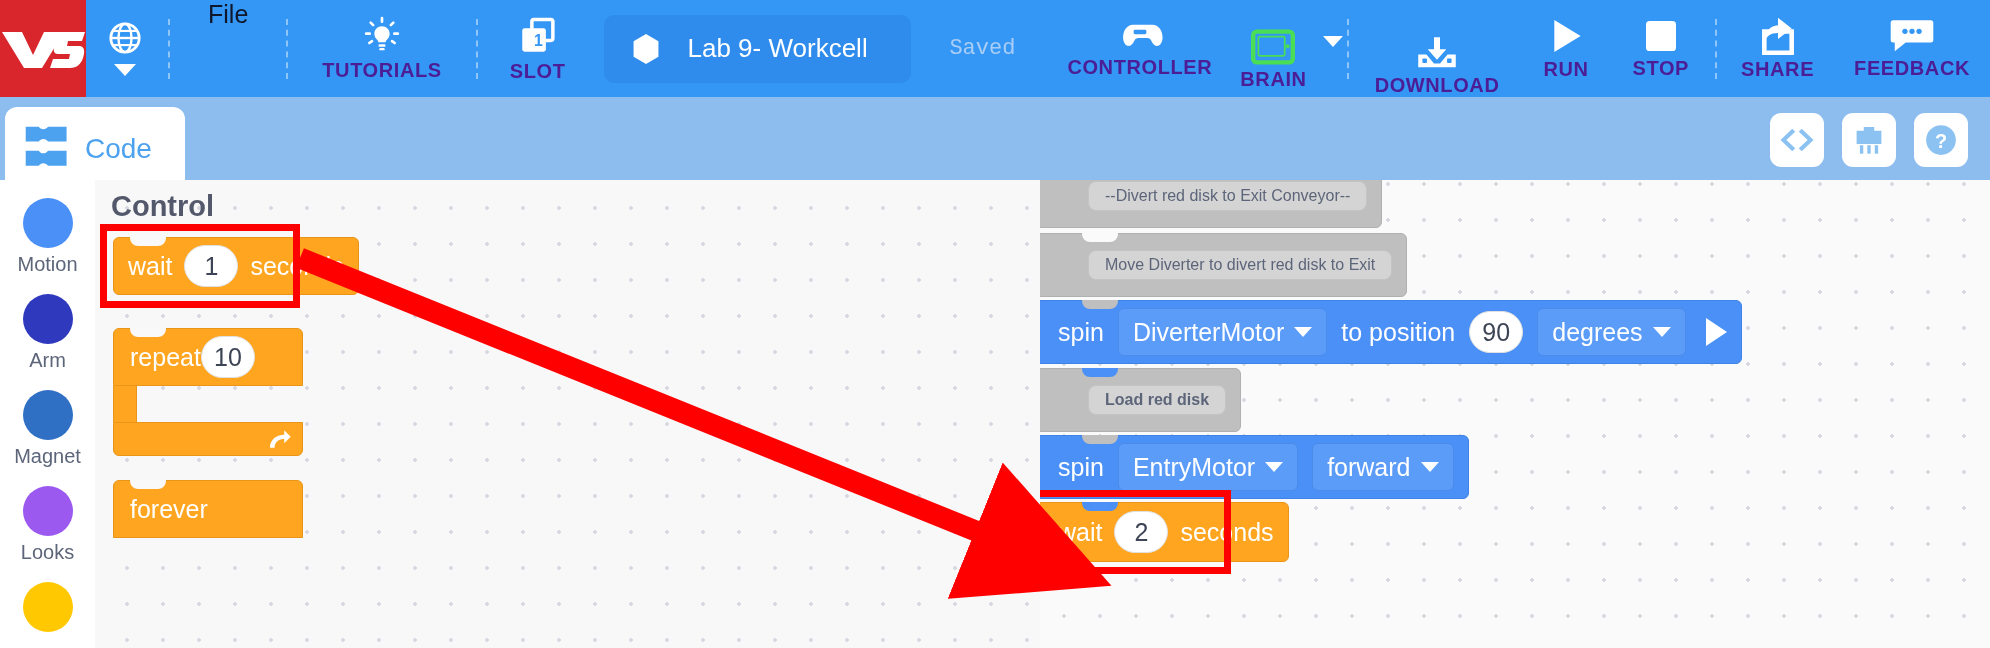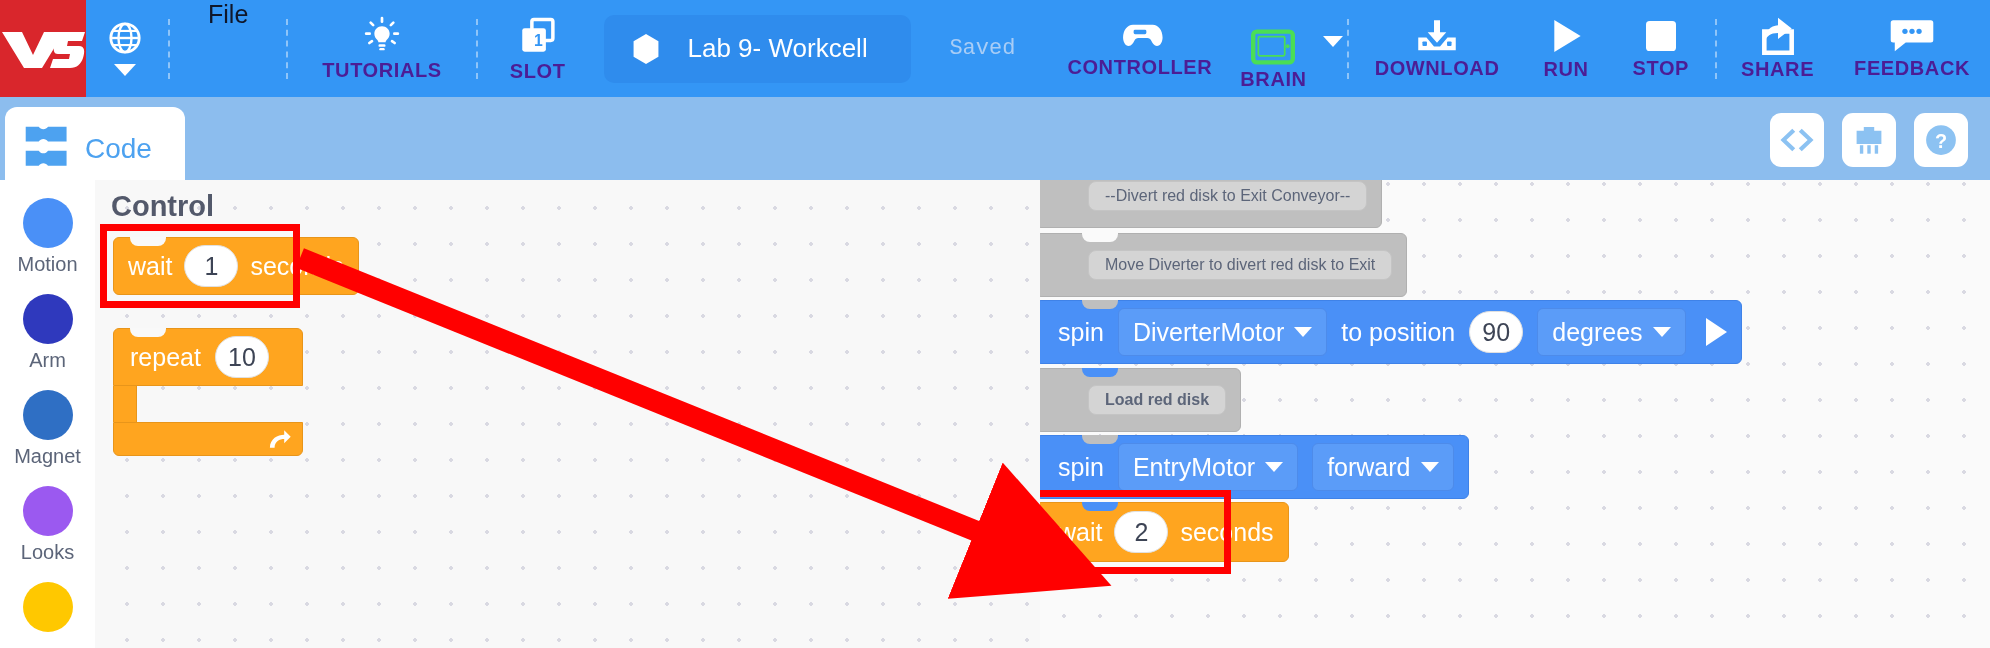--- a/index.html
+++ b/index.html
@@ -174,21 +174,21 @@
     border-bottom: 14px solid transparent;
     border-left: 21px solid #ffffff;
     margin-left: 6px;
   }
 
   
   .cblock { position:absolute; }
   .c-top {
     background:#ffa51f; border:1px solid #e8951a;
     border-radius: 6px 6px 0 0;
-    display:flex; align-items:center; gap:14px;
+    display:flex; align-items:center; 
     padding: 0 16px; font-size:25px; color:#fff;
     position:relative;
   }
   .c-left { background:#ffa51f; border-left:1px solid #e8951a; border-right:1px solid #e8951a; }
   .c-bot {
     background:#ffa51f; border:1px solid #e8951a;
     border-radius: 0 0 6px 6px;
     position:relative;
   }
 
@@ -280,21 +280,21 @@
         <rect x="5" y="5" width="18" height="13" rx="1" fill="#3496f5" stroke="#4ade55" stroke-width="1.2"></rect>
         <circle cx="25" cy="11.5" r="1.3" fill="#4ade55"></circle>
       </svg>
       <span class="tb-label">BRAIN</span>
     </div>
     <span class="small-caret"></span>
   </div>
 
   <div class="divider"></div>
 
-  <div class="tb-item" style="padding:0 22px;">
+  <div class="tb-item" style="padding:0 22px;justify-content:flex-end;">
     <svg width="42" height="36" viewBox="0 0 28 24">
       <path d="M12 1.5 h4 v8 h4.2 L14 16.5 L7.8 9.5 H12 Z" fill="#fff"></path>
       <path d="M1.5 13 h5.5 l5 6 h4 l5-6 h5.5 v8.5 h-25 z" fill="#fff"></path>
       <rect x="4.3" y="15.6" width="3" height="3" rx=".6" fill="#3496f5"></rect>
       <rect x="20.7" y="15.6" width="3" height="3" rx=".6" fill="#3496f5"></rect>
     </svg>
     <span class="tb-label">DOWNLOAD</span>
   </div>
 
   <div class="tb-item" style="padding:0 22px;">
@@ -408,20 +408,26 @@
       <div class="oval">10</div>
     </div>
     <div class="c-left" style="width:24px;height:36px;"></div>
     <div class="c-bot" style="width:190px;height:34px;">
       <svg width="26" height="24" viewBox="0 0 20 18" style="position:absolute;right:10px;top:5px;">
         <path d="M3 15 C3 8 9 5 14 5 L14 1.5 L19 6.5 L14 11.5 L14 8.2 C10.5 8.2 6.6 10 6.6 15 Z" fill="#ffffff"></path>
       </svg>
     </div>
   </div>
 
+  <div class="cblock" style="left:18px; top:300px;">
+    <div class="c-top" style="width:190px;height:58px;">
+      <div class="notch" style="background:#f9f9f9;"></div>
+      <span>forever</span>
+    </div>
+  </div>
 </div>
 
 <div class="workspace">
 
   <div class="blk blk-gray" style="left:-5px; top:-16px; height:64px; padding-left:52px;">
     <div class="gray-field">--Divert red disk to Exit Conveyor--</div>
   </div>
 
   <div class="blk blk-gray" style="left:-5px; top:53px; height:64px; padding-left:52px;">
     <div class="notch" style="background:#fafafa;left:46px;"></div>

